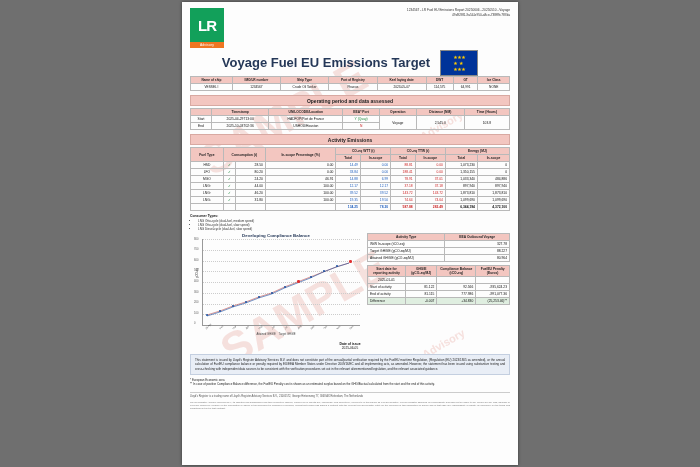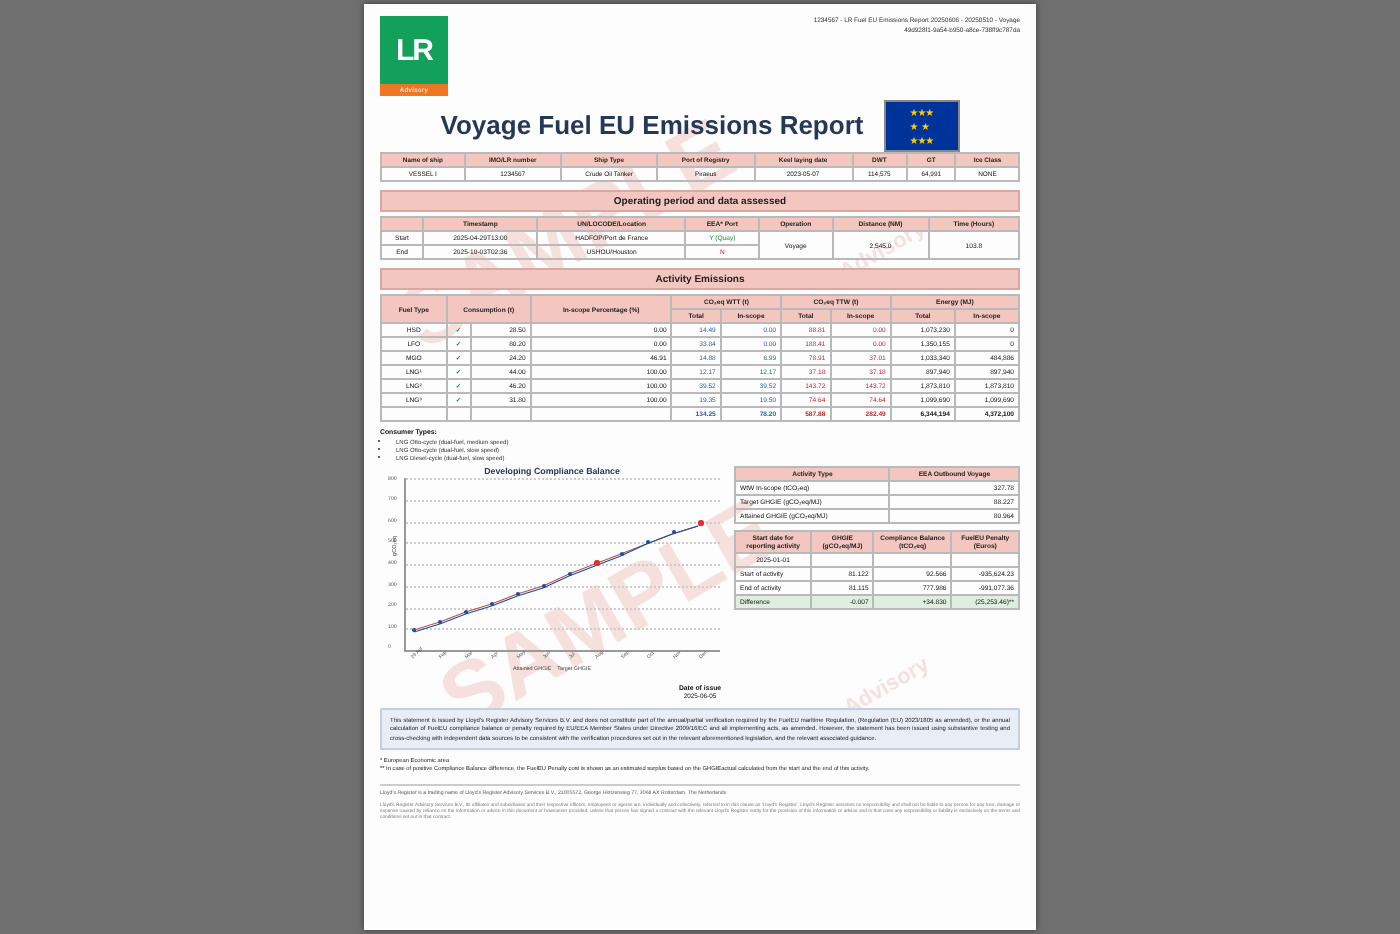--- a/index.html
+++ b/index.html
@@ -119,21 +119,21 @@
         <div class="lrlogo">LR</div>
         <div class="lrsub">Advisory</div>
       </div>
       <div class="hdr-right">
         <div>1234567 - LR Fuel EU Emissions Report 20250606 - 20250510 - Voyage</div>
         <div>49d928f1-9a54-b950-a8ce-738ff9c787da</div>
       </div>
     </div>
 
     <div class="titlerow">
-      <div class="title">Voyage Fuel EU Emissions Report</div>
+      <div class="title">Voyage Fuel EU Emissions Target</div>
       <div class="eu">
         <div class="stars">★★★<br>★&nbsp;&nbsp;★<br>★★★</div>
       </div>
     </div>
 
     <table class="shipinfo">
       <tbody>
           <tr>
         <th>Name of ship</th>
         <th>IMO/LR number</th>

